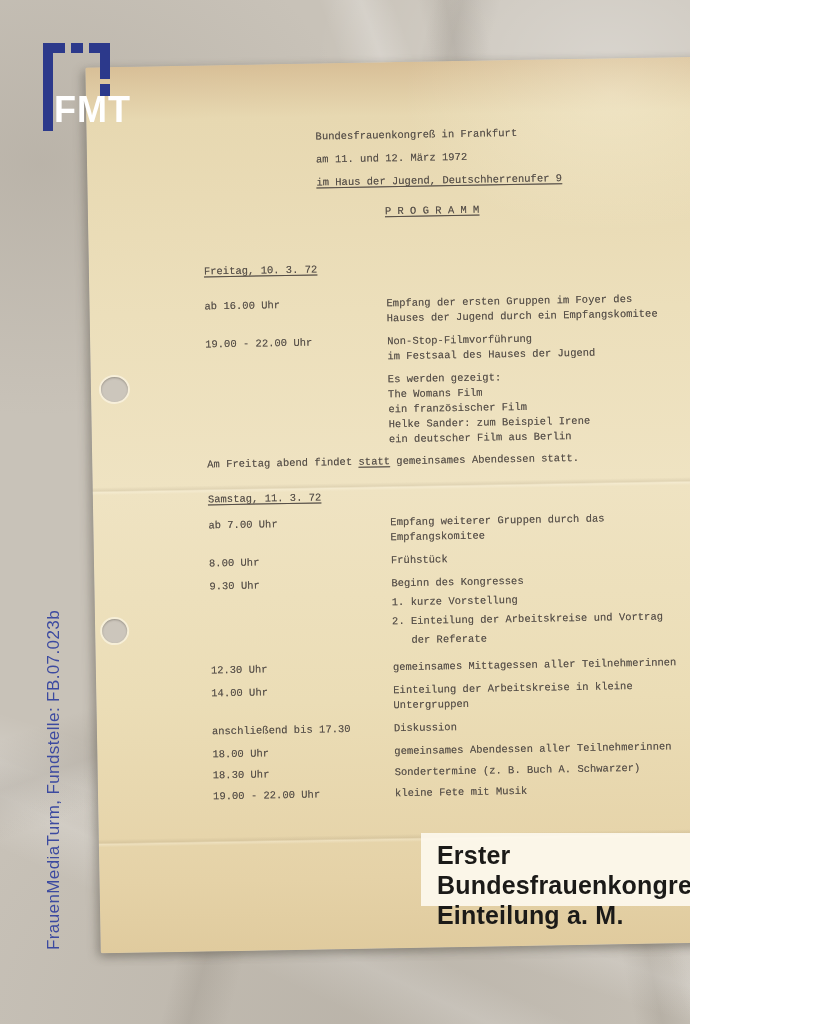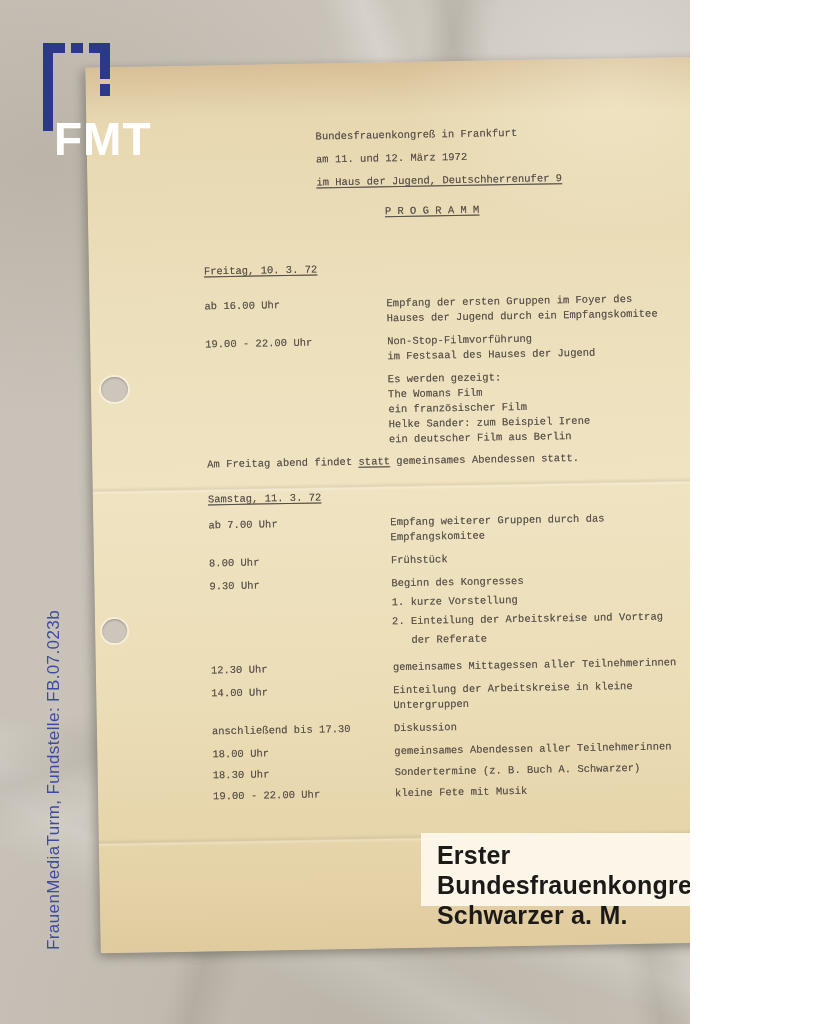--- a/index.html
+++ b/index.html
@@ -66,21 +66,21 @@
   
   .fmt-logo { position:absolute; left:40px; top:42px; width:110px; height:95px; }
   .fmt-logo .blue { position:absolute; background:#2c398b; }
   .lg-left   { left:3px;  top:1px;  width:10px; height:88px; }
   .lg-corner { left:3px;  top:1px;  width:22px; height:10px; }
   .lg-dash1  { left:31px; top:1px;  width:12px; height:10px; }
   .lg-dash2  { left:49px; top:1px;  width:12px; height:10px; }
   .lg-right  { left:60px; top:1px;  width:10px; height:36px; }
   .lg-rdash  { left:60px; top:42px; width:10px; height:12px; }
   .fmt-text  { position:absolute; left:14px; top:50px; color:#ffffff;
-               font-weight:bold; font-size:46px; line-height:36px; letter-spacing:1px;margin-top:29px; }
+               font-weight:bold; font-size:36px; line-height:36px; letter-spacing:1px; }
 
   
   .banner { position:absolute; left:708px; top:145px; width:111px; height:305px; background:#2c398b; }
   .banner-year { position:absolute; left:14px; top:10px;
                  writing-mode:vertical-rl; text-orientation:upright;
                  font-family:"Liberation Serif","DejaVu Serif",serif;
                  font-size:40px; line-height:1; letter-spacing:2px; color:#ece6d6; }
   .banner-rule { position:absolute; left:27px; top:186px; width:2px; height:96px; background:#ece6d6; }
   .banner-vtext { position:absolute; right:27px; top:21px;
                   writing-mode:vertical-rl;
@@ -225,15 +225,15 @@
   <div class="banner">
     <div class="banner-year">1972</div>
     <div class="banner-rule"></div>
     <div class="banner-vtext">FRAUENGESCHICHTE</div>
   </div>
 
   <div class="archive-ref">FrauenMediaTurm, Fundstelle: FB.07.023b</div>
 
   <div class="caption">
     <div>Erster Bundesfrauenkongress,</div>
-    <div>Schwarzer a. M.</div>
+    <div>Einteilung a. M.</div>
   </div>
 </div>
 
 </body></html>

